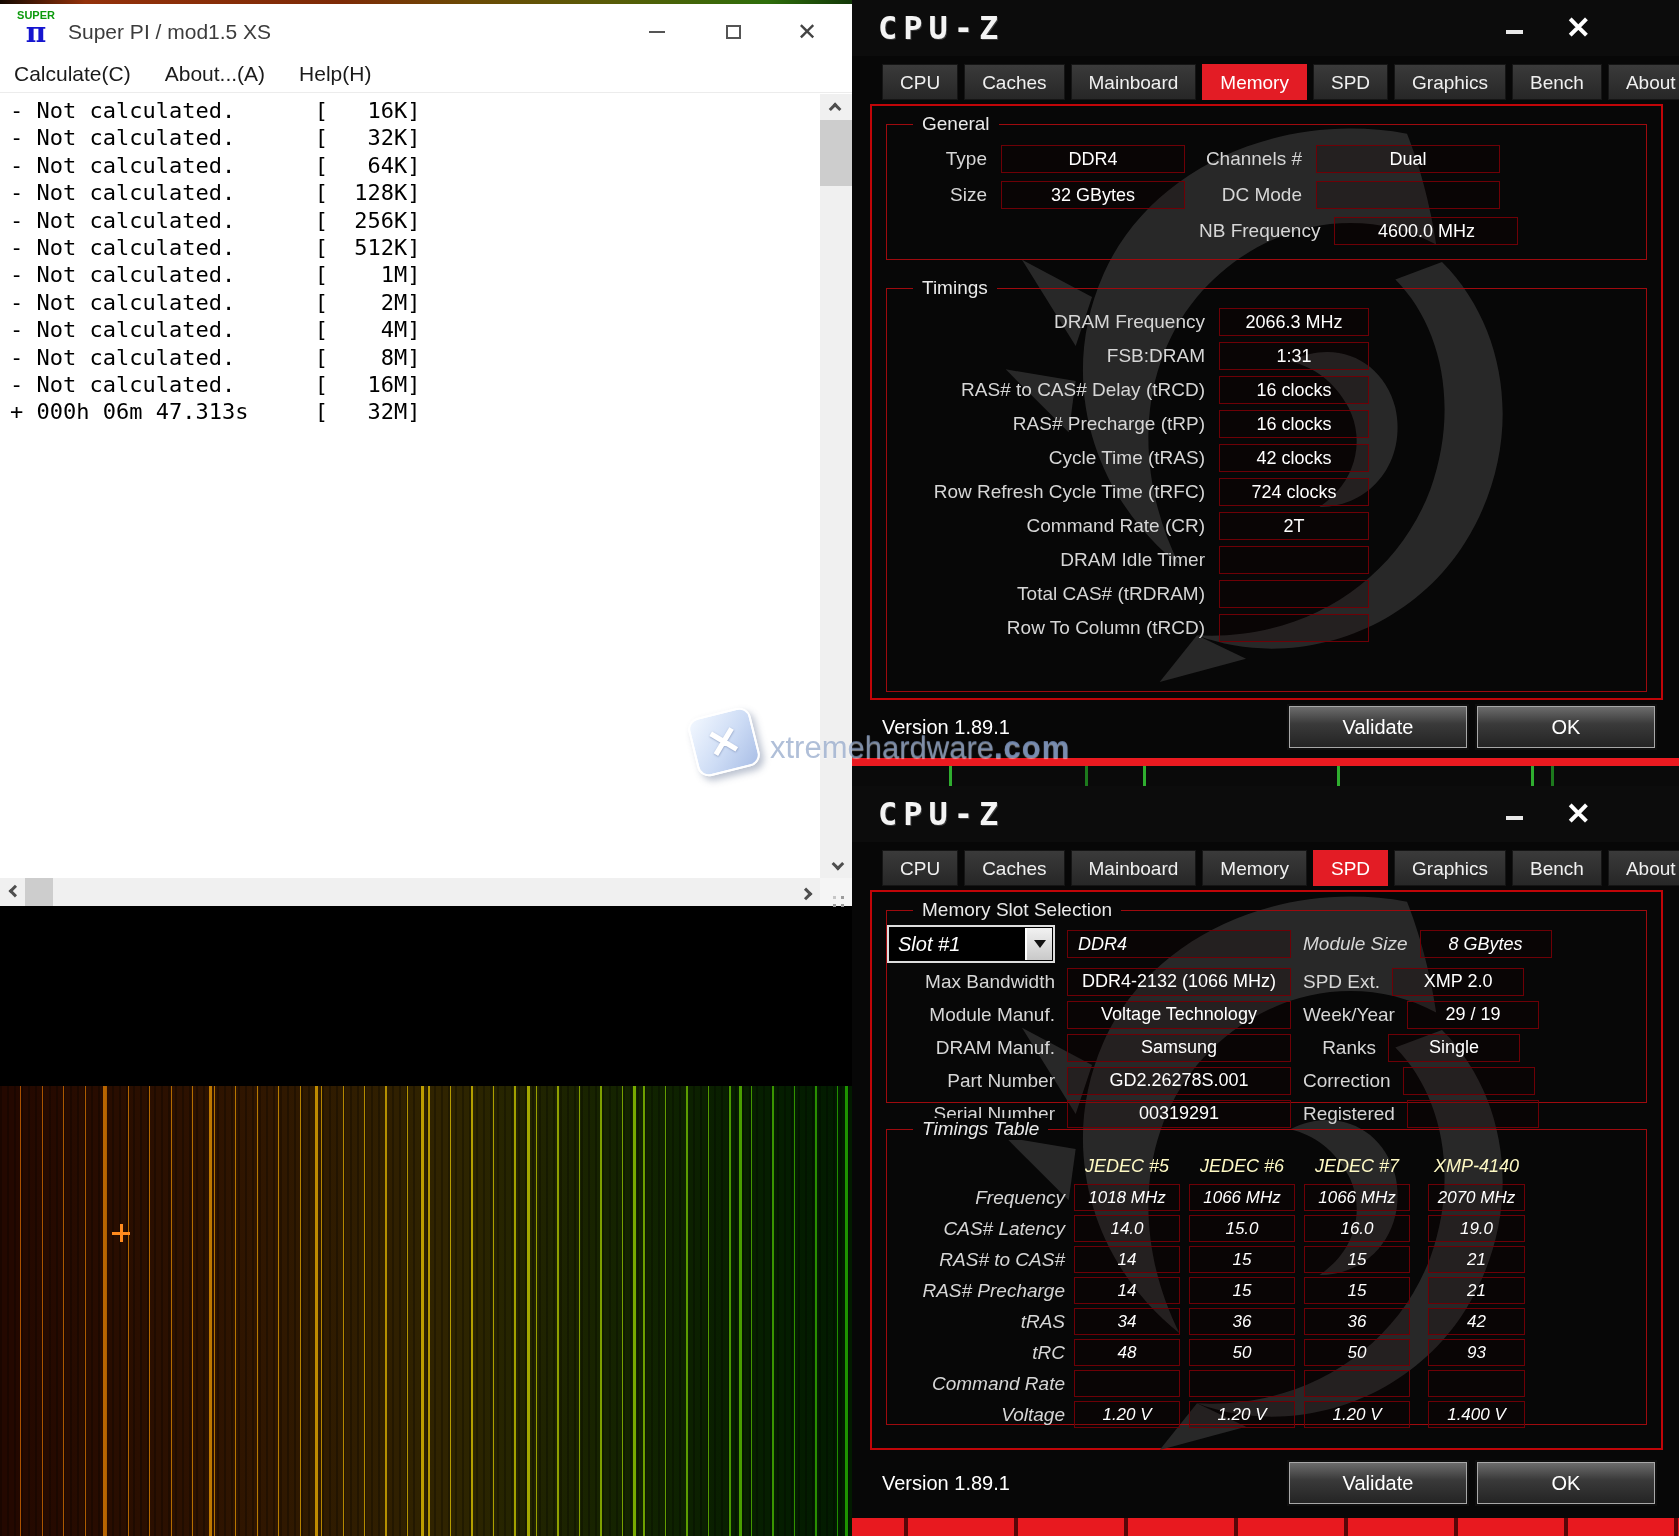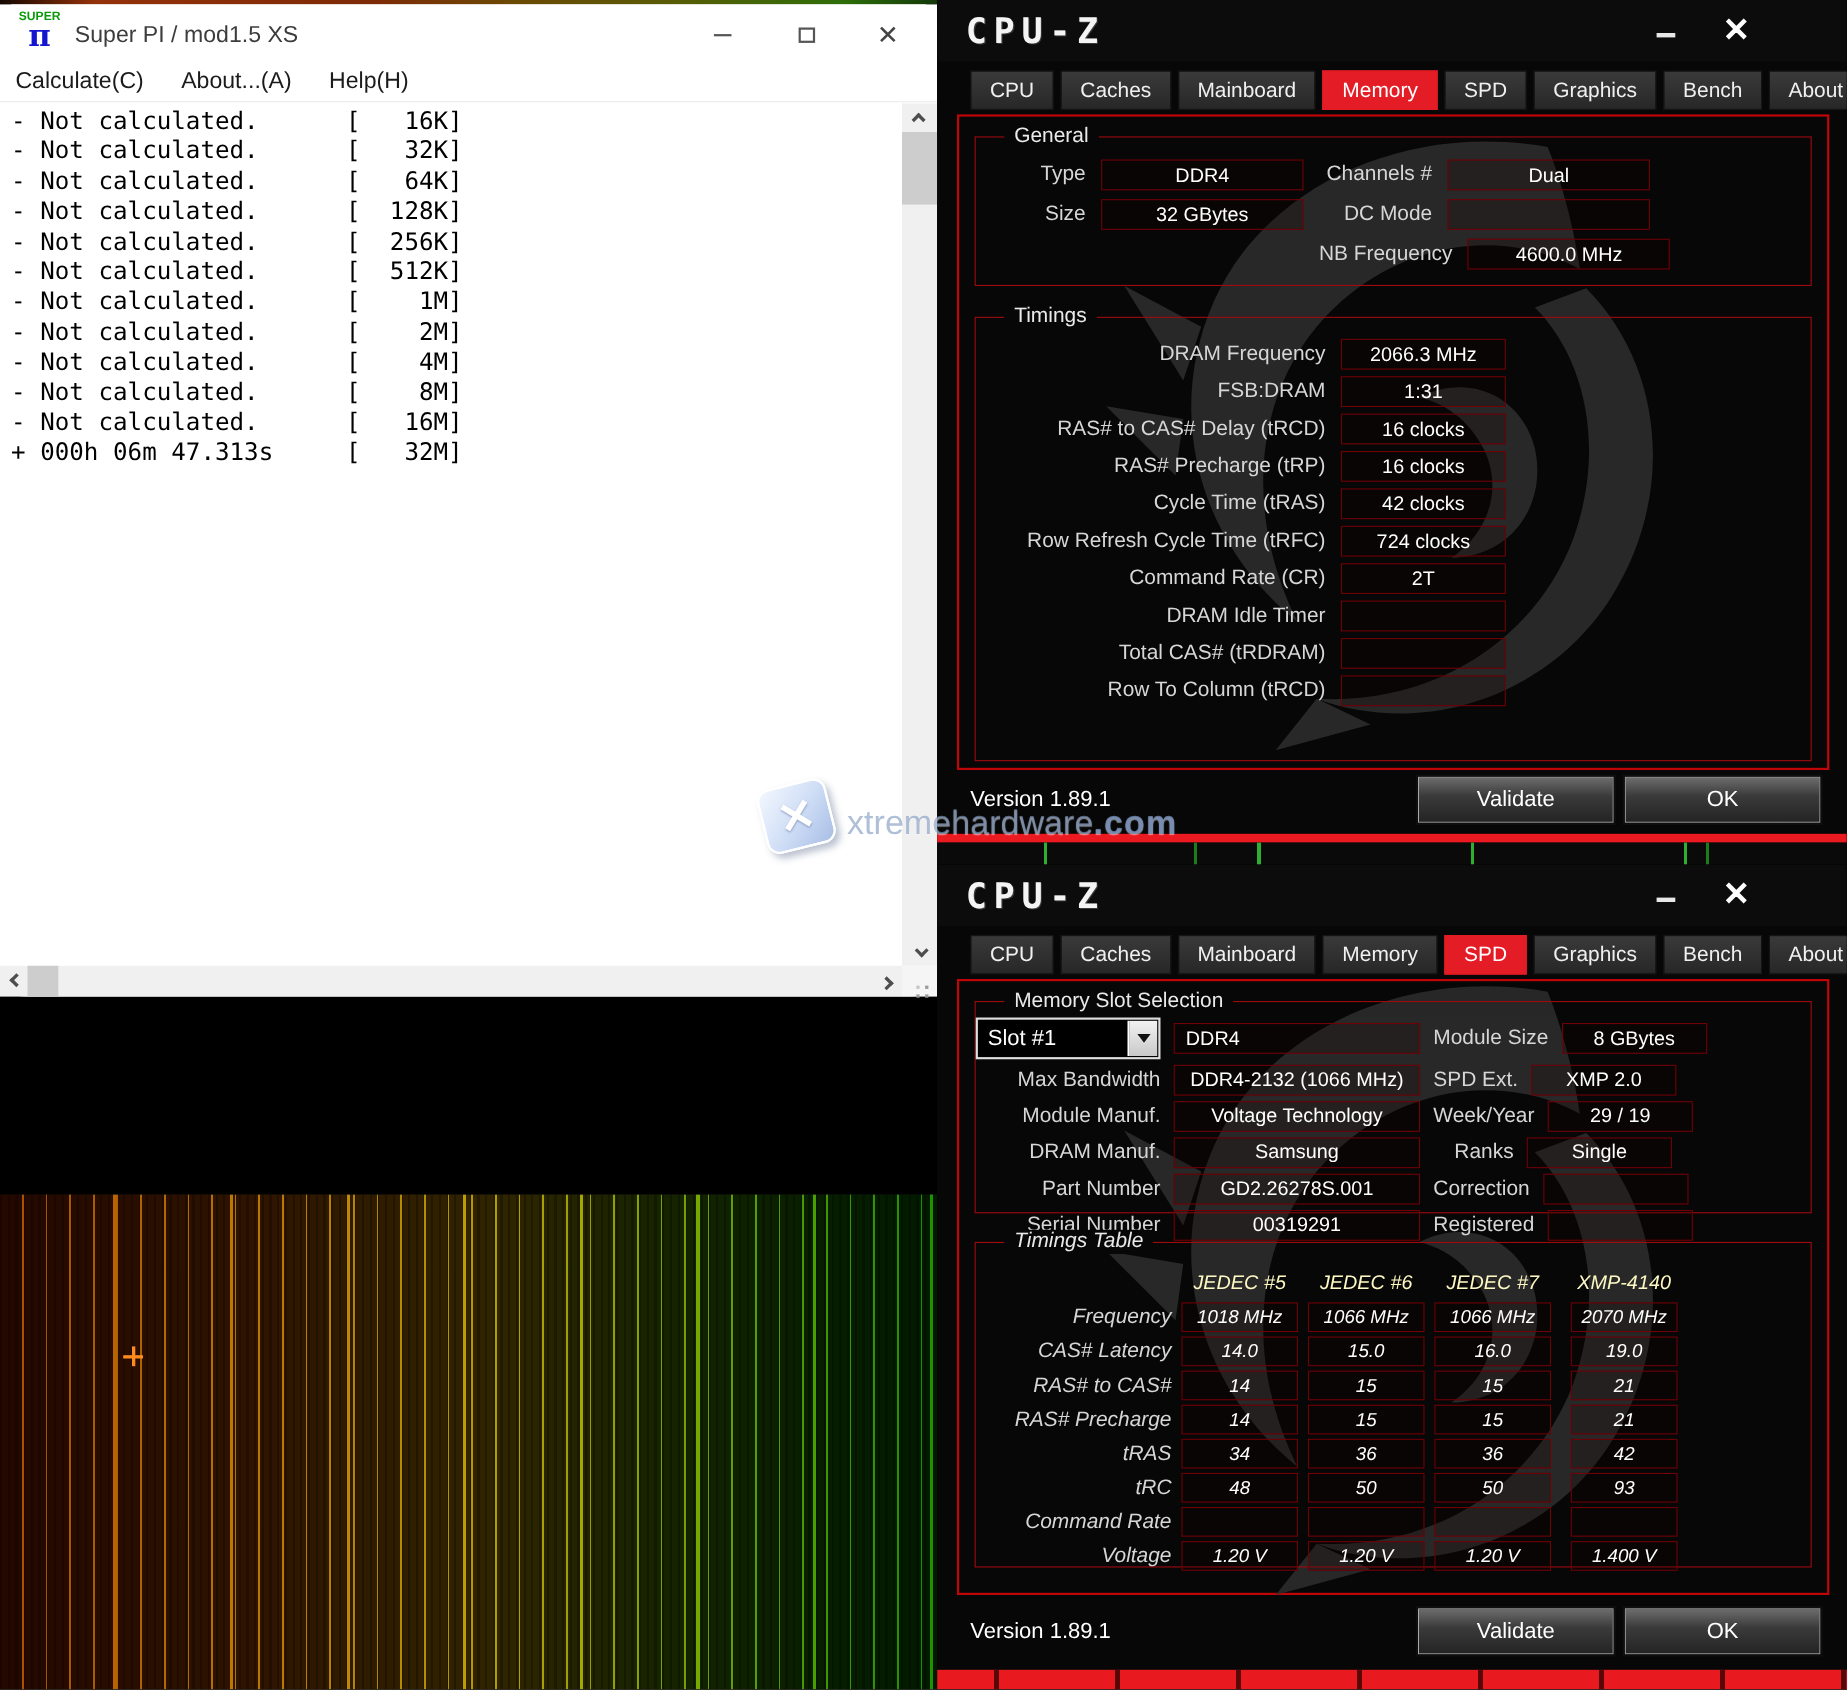--- a/index.html
+++ b/index.html
@@ -87,21 +87,21 @@
 
   
   .gen-group { margin:18px 14px 0 14px; height:136px; padding-top:16px; }
   .gen-row { display:grid; grid-template-columns:100px 184px 1fr 184px; column-gap:14px; padding-right:146px; align-items:center; height:36px; }
   .tim-group { margin:28px 14px 0 14px; height:404px; padding-top:16px; }
   .tm-row { display:grid; grid-template-columns:318px 150px 1fr; column-gap:14px; align-items:center; height:34px; }
 
   
   .slot-group { margin:18px 14px 0 14px; height:193px; padding-top:12px; }
   .slot-row { display:grid; grid-template-columns:168px 224px 1fr 132px; column-gap:12px; padding-right:126px; align-items:center; height:33px; }
-  .slot-row.first { height:42px; }
+  .slot-row.first { height:42px;font-style:italic; }
   .combo { position:relative; width:168px; height:38px; border:2px solid #dedede; background:#000; display:flex; align-items:center; }
   .combo-text { padding-left:9px; color:#fff; font-size:20px; }
   .combo-btn { position:absolute; right:1px; top:1px; bottom:1px; width:27px; background:linear-gradient(#f2f2f2,#c9c9c9); border-left:2px solid #fff; display:flex; align-items:center; justify-content:center; }
   .combo-arrow { width:0; height:0; border-left:6px solid transparent; border-right:6px solid transparent; border-top:8px solid #111; }
   .tbl-group { margin:26px 14px 0 14px; height:296px; padding-top:20px;font-style:italic; }
   .tb-head { display:grid; grid-template-columns:178px 106px 106px 106px 106px; column-gap:9px; align-items:center; height:32px; }
   .tb-head .hc { text-align:center; color:#fef9c3; font-size:18px; }
   .tb-head .hc.xmp { margin-left:9px; }
   .tb-row { display:grid; grid-template-columns:178px 106px 106px 106px 106px; column-gap:9px; align-items:center; height:31px; }
   .tb-row .fv { height:27px; font-size:17px; }

